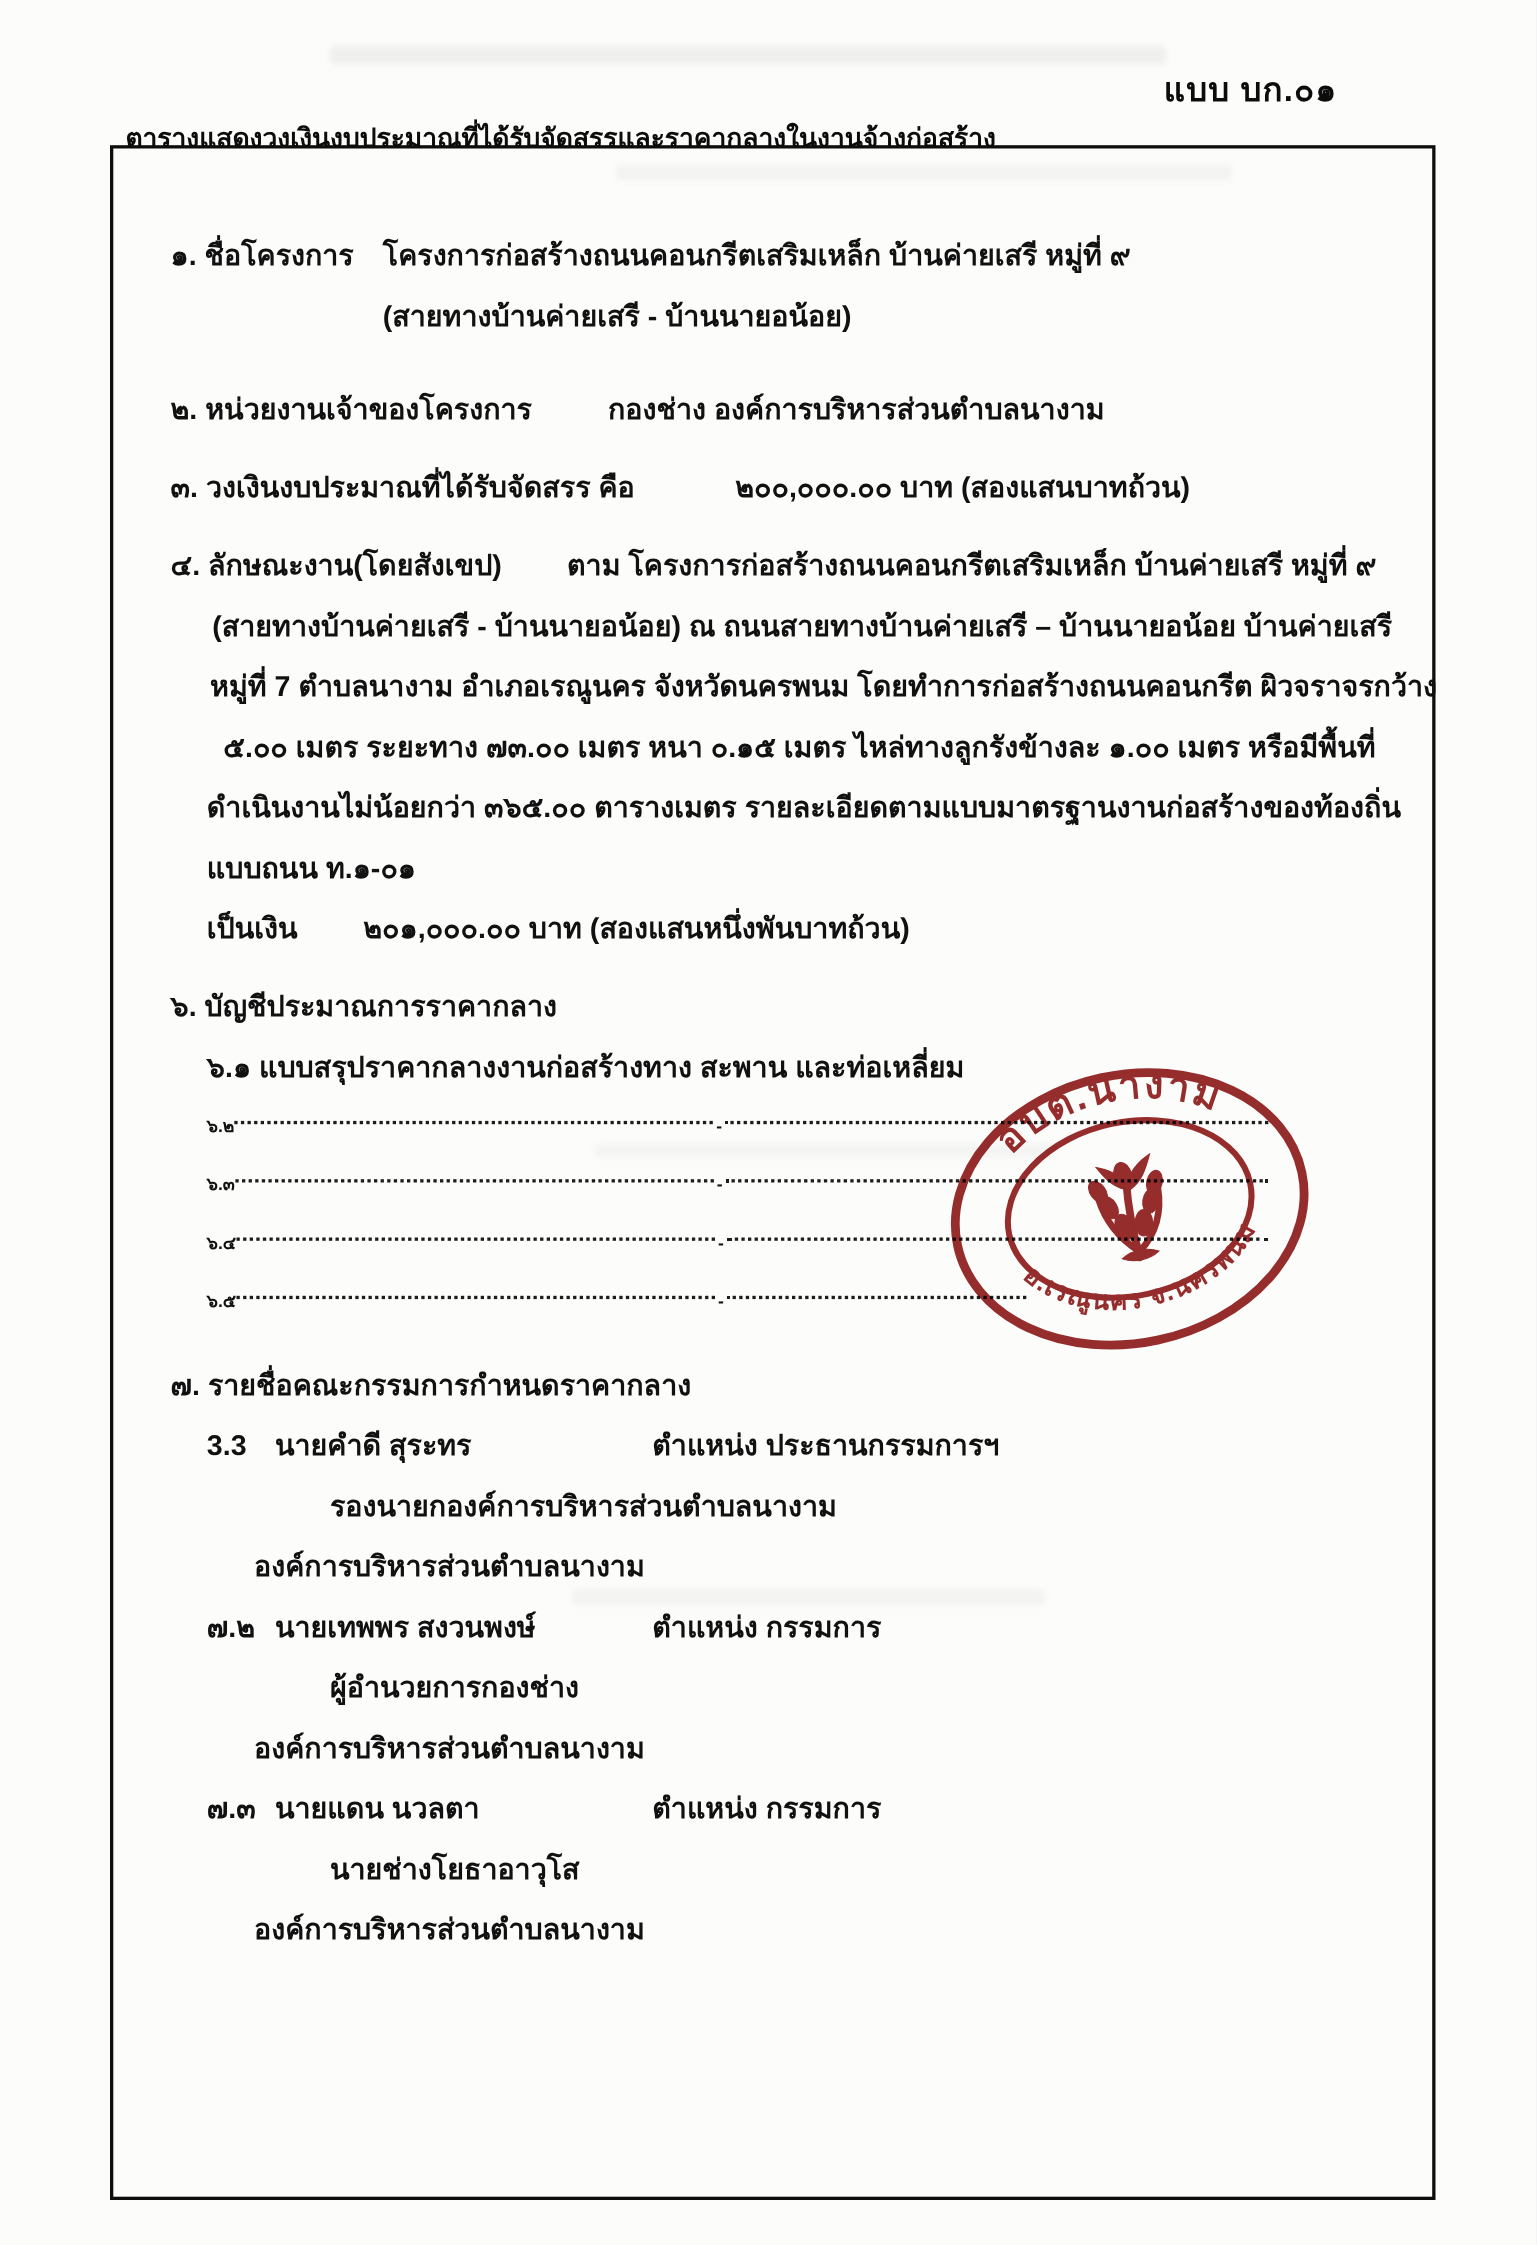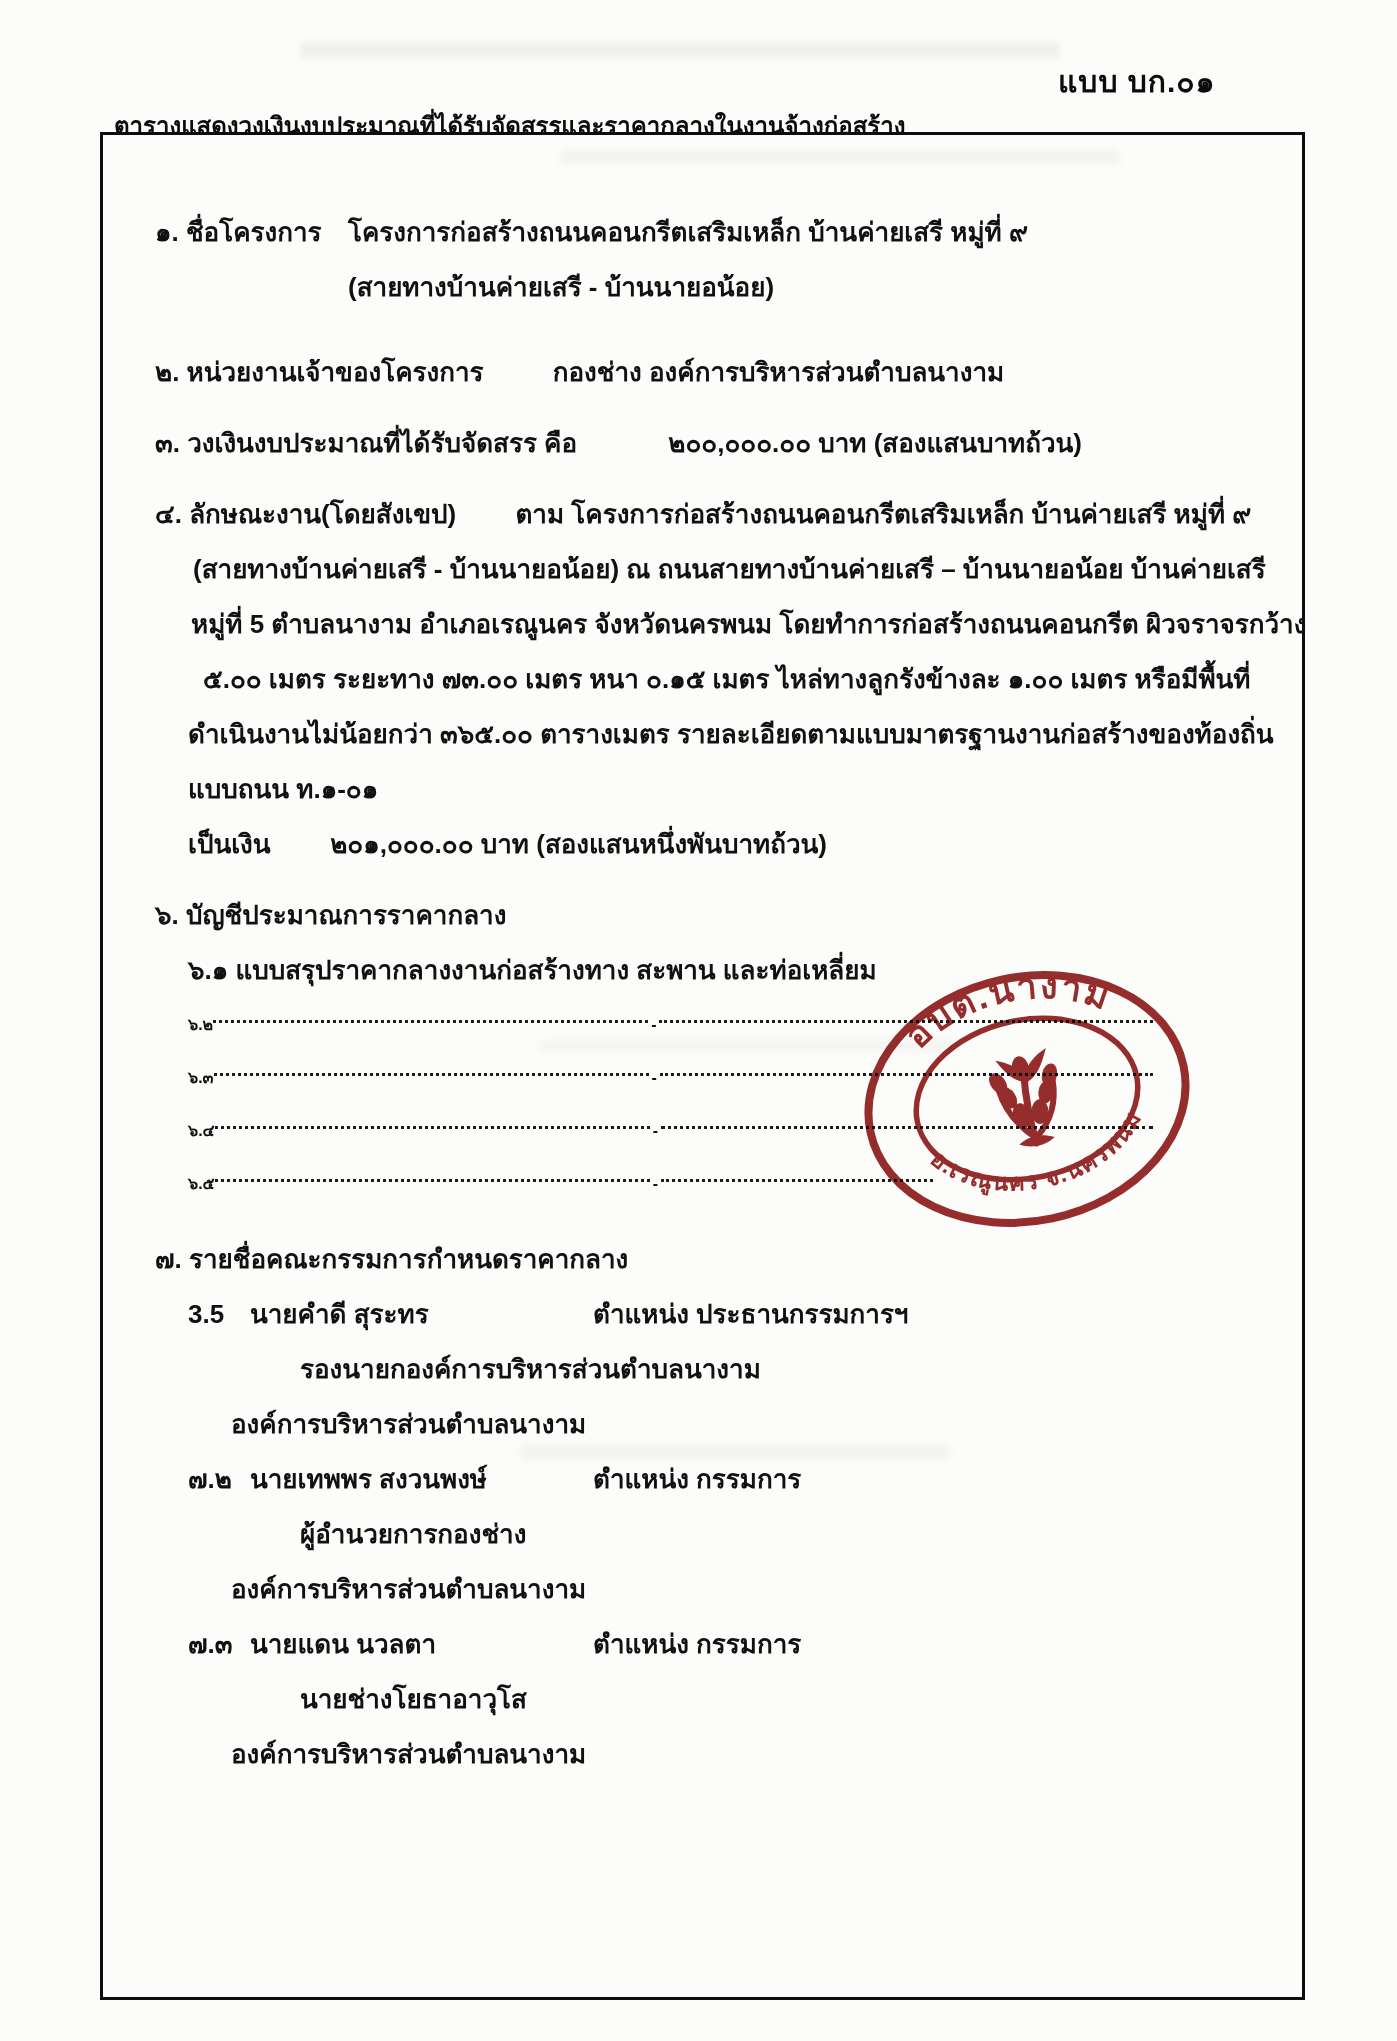--- a/index.html
+++ b/index.html
@@ -107,21 +107,21 @@
       <div class="ln s3-row">
         <span class="lbl s3-label">๓. วงเงินงบประมาณที่ได้รับจัดสรร  คือ</span>
         <span>๒๐๐,๐๐๐.๐๐  บาท  (สองแสนบาทถ้วน)</span>
       </div>
 
       <div class="ln s4-row">
         <span class="lbl s4-label">๔. ลักษณะงาน(โดยสังเขป)</span>
         <span>ตาม โครงการก่อสร้างถนนคอนกรีตเสริมเหล็ก  บ้านค่ายเสรี  หมู่ที่  ๙</span>
       </div>
       <div class="ln ind38">(สายทางบ้านค่ายเสรี - บ้านนายอน้อย)  ณ  ถนนสายทางบ้านค่ายเสรี – บ้านนายอน้อย  บ้านค่ายเสรี</div>
-      <div class="ln ind36">หมู่ที่ 5  ตำบลนางาม  อำเภอเรณูนคร  จังหวัดนครพนม  โดยทำการก่อสร้างถนนคอนกรีต  ผิวจราจรกว้าง</div>
+      <div class="ln ind36">หมู่ที่ 7  ตำบลนางาม  อำเภอเรณูนคร  จังหวัดนครพนม  โดยทำการก่อสร้างถนนคอนกรีต  ผิวจราจรกว้าง</div>
       <div class="ln ind48">๕.๐๐  เมตร  ระยะทาง  ๗๓.๐๐  เมตร  หนา  ๐.๑๕  เมตร  ไหล่ทางลูกรังข้างละ  ๑.๐๐  เมตร  หรือมีพื้นที่</div>
       <div class="ln ind33">ดำเนินงานไม่น้อยกว่า  ๓๖๕.๐๐  ตารางเมตร  รายละเอียดตามแบบมาตรฐานงานก่อสร้างของท้องถิ่น</div>
       <div class="ln ind33">แบบถนน  ท.๑-๐๑</div>
 
       <div class="ln ind33">
         <span class="lbl amount-label">เป็นเงิน</span>
         <span>๒๐๑,๐๐๐.๐๐  บาท  (สองแสนหนึ่งพันบาทถ้วน)</span>
       </div>
 
       <div class="ln lbl s6-row">๖. บัญชีประมาณการราคากลาง</div>
@@ -149,21 +149,21 @@
         <span class="num">๖.๕</span>
         <span class="dots dots-a"></span>
         <span class="dash">-</span>
         <span class="dots dots-b"></span>
       </div>
 
       <div class="ln lbl s7-row">๗. รายชื่อคณะกรรมการกำหนดราคากลาง</div>
 
       <div class="ln member-head">
         <span class="member-namecell">
-          <span class="member-no">3.5</span>
+          <span class="member-no">3.3</span>
           <span>นายคำดี  สุระทร</span>
         </span>
         <span class="lbl">ตำแหน่ง  ประธานกรรมการฯ</span>
       </div>
       <div class="ln member-title">รองนายกองค์การบริหารส่วนตำบลนางาม</div>
       <div class="ln member-org">องค์การบริหารส่วนตำบลนางาม</div>
 
       <div class="ln member-head">
         <span class="member-namecell">
           <span class="member-no">๗.๒</span>

